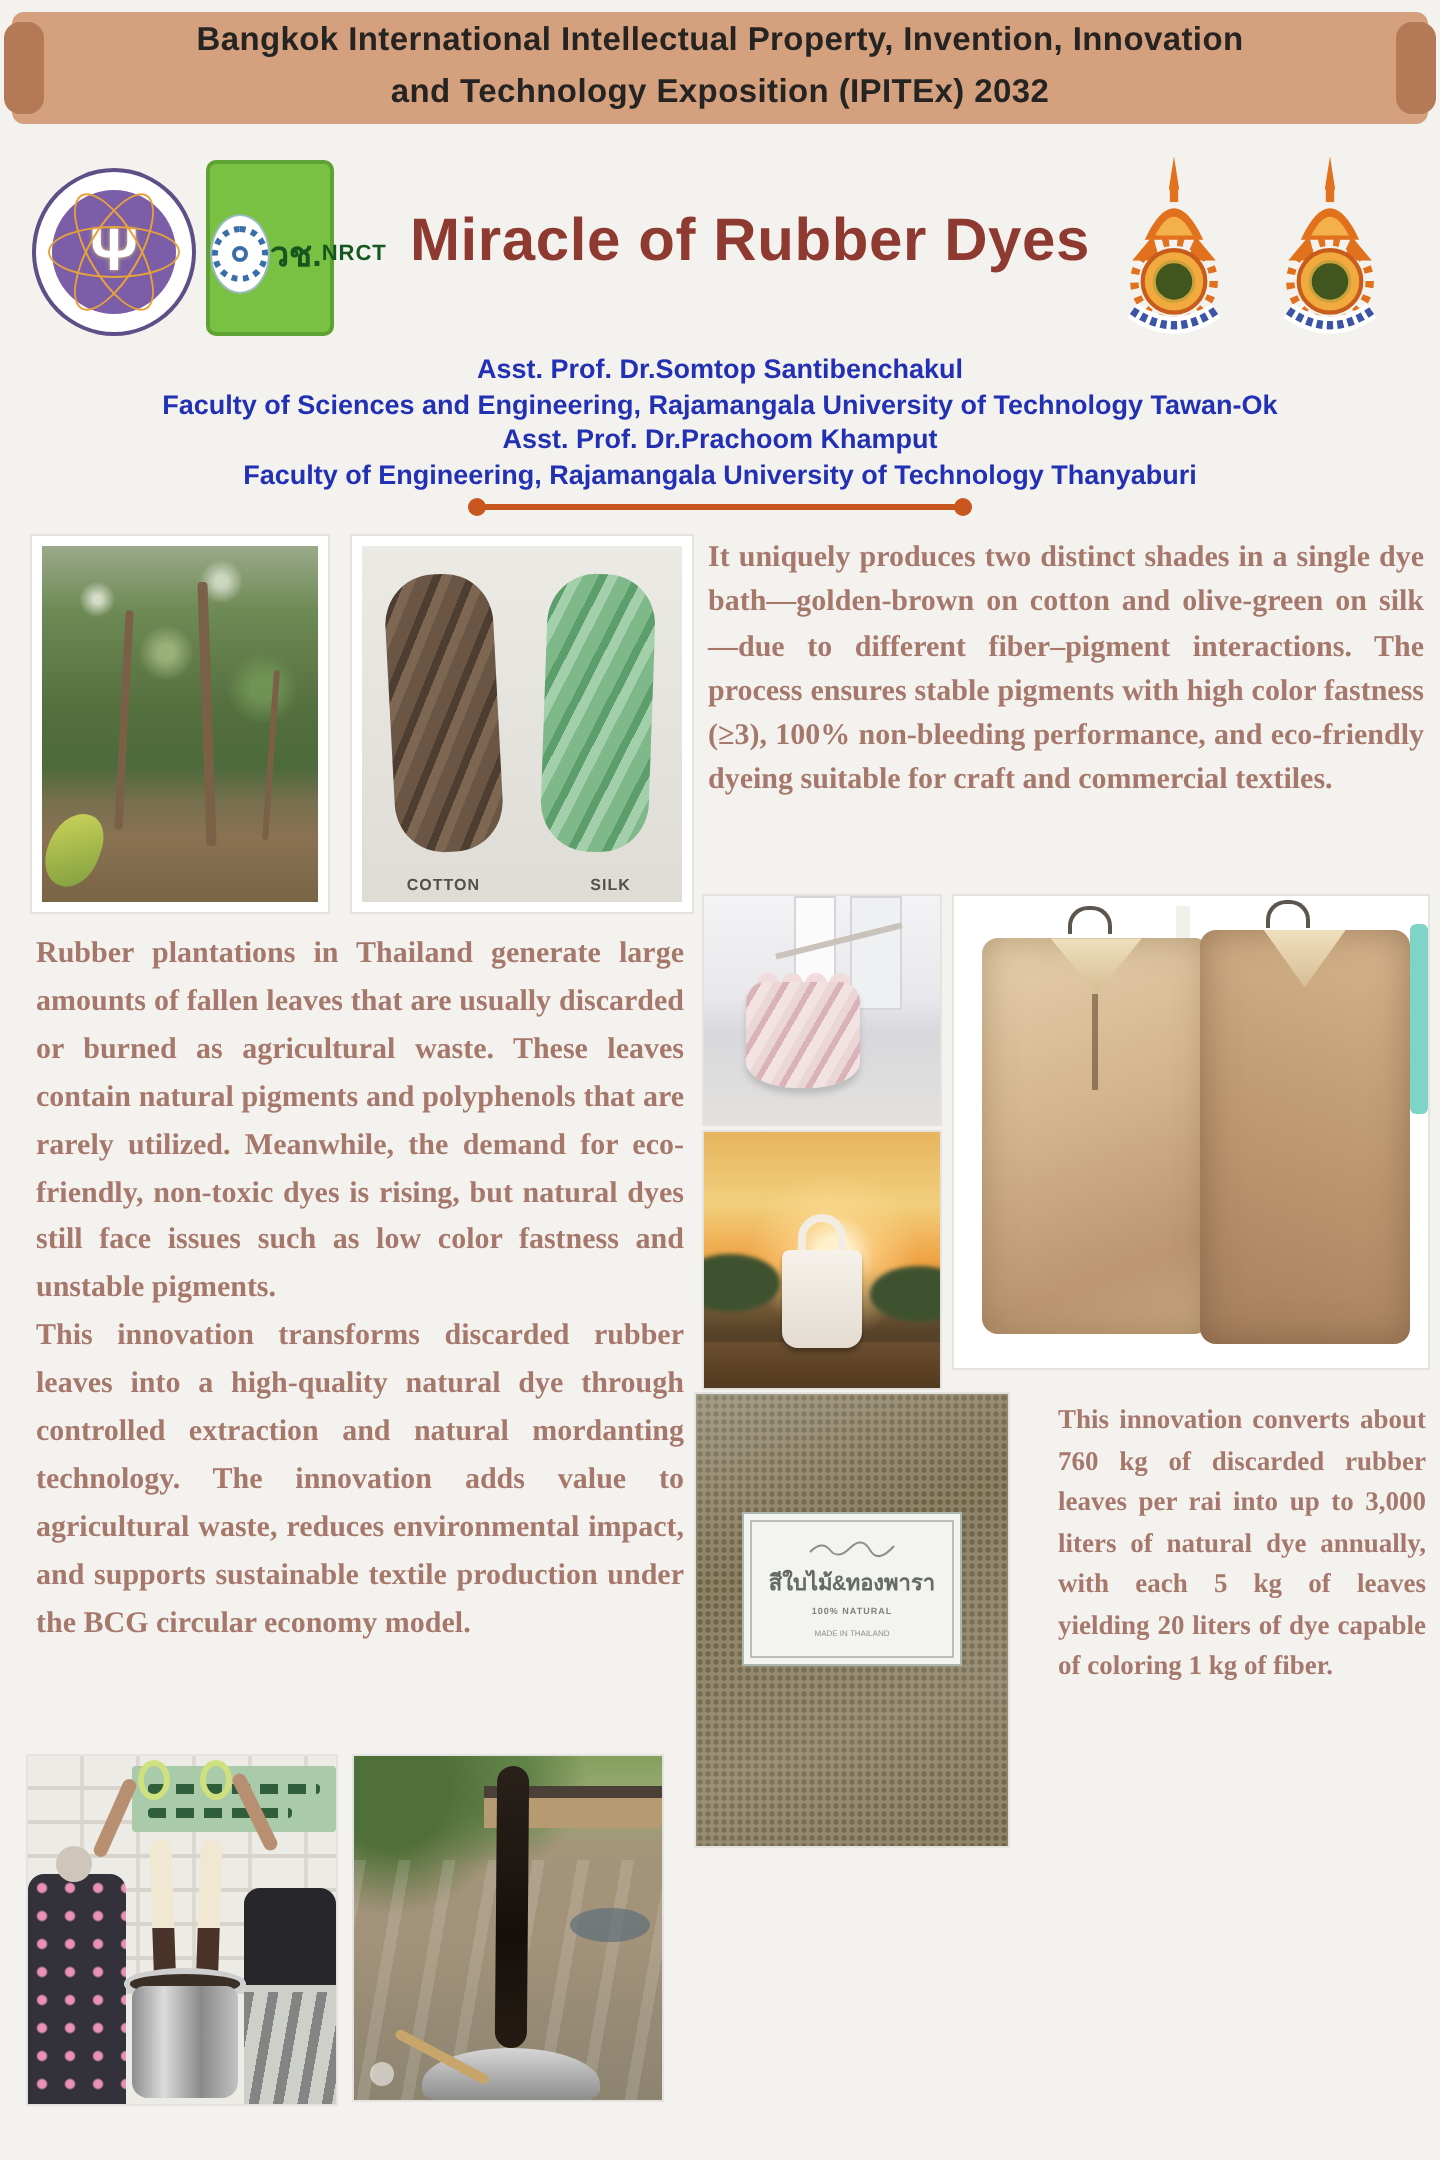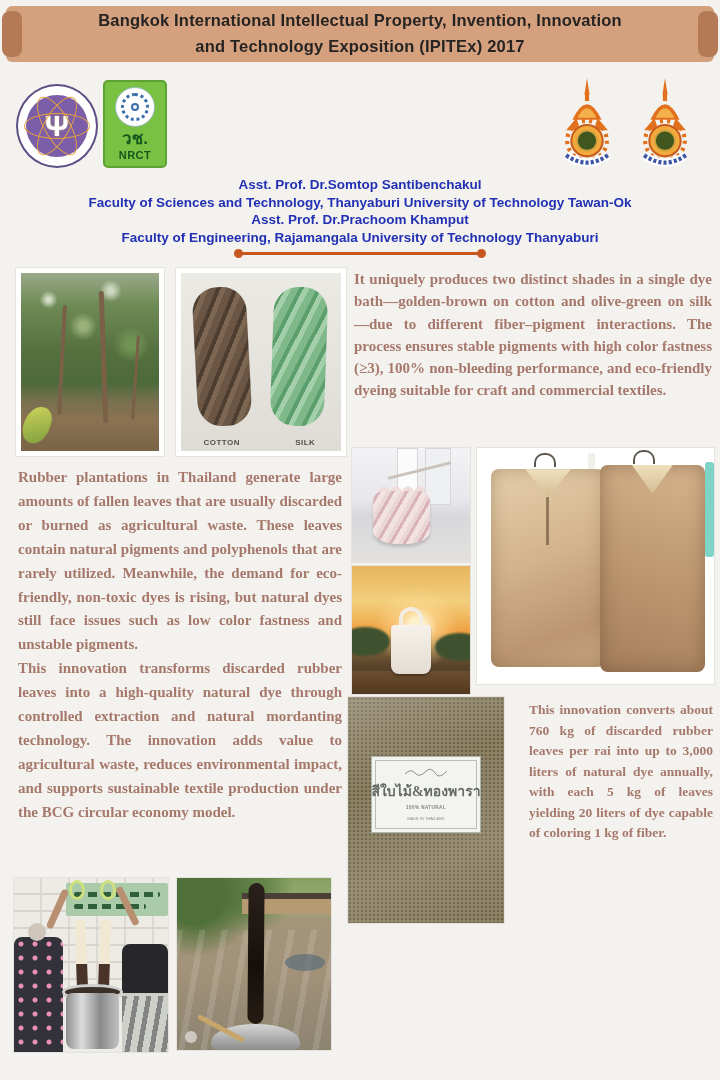--- a/index.html
+++ b/index.html
@@ -19,21 +19,21 @@
   .atom-logo{ position:absolute; left:16px; top:84px; width:82px; height:84px; border-radius:50%;
     background:#ffffff; border:2px solid #5e4f86; display:flex; align-items:center; justify-content:center; }
   .atom-core{ position:relative; width:62px; height:62px; border-radius:50%; background:#7b5ea7;
     display:flex; align-items:center; justify-content:center; overflow:visible;}
   .orbit{ position:absolute; left:50%; top:50%; width:66px; height:26px; margin:-13px 0 0 -33px;
     border:1.5px solid #e8a23c; border-radius:50%; }
   .orbit.o2{ transform:rotate(60deg);} .orbit.o3{ transform:rotate(120deg);}
   .trident{ color:#fff; font-size:30px; font-weight:700; line-height:1; text-shadow:0 0 2px #d9c96a; }
 
   .nrct-logo{ position:absolute; left:103px; top:80px; width:64px; height:88px; background:#79c143;
-    border-radius:5px; border:2px solid #5da232; display:flex; flex-direction:column; align-items:center; padding-top:5px;}
+    border-radius:5px; border:2px solid #5da232; display:flex; align-items:center; padding-top:5px;}
   .nrct-wheel{ width:40px; height:40px; border-radius:50%; background:#fff; border:1.5px solid #9bb;
     display:flex; align-items:center; justify-content:center;}
   .nrct-wheel .spokes{ width:28px; height:28px; border-radius:50%; border:3px dotted #3a6ea8;
     display:flex; align-items:center; justify-content:center;}
   .nrct-wheel .hub{ width:8px; height:8px; border-radius:50%; border:2px solid #3a6ea8; }
   .nrct-thai{ color:#14571f; font-weight:800; font-size:17px; line-height:1.15; margin-top:2px;}
   .nrct-abbr{ color:#14571f; font-weight:800; font-size:11px; letter-spacing:.5px;}
 
   .page-title{ position:absolute; left:175px; top:104px; width:400px; text-align:center;
     color:#8e3a31; font-size:30px; font-weight:800; letter-spacing:.3px; }
@@ -145,21 +145,21 @@
   .ph-label{ left:348px; top:697px; width:156px; height:226px;}
   .label-bg{ width:100%; height:100%; background-color:#8d8264;
     background-image:
       linear-gradient(160deg, rgba(255,255,255,.22) 0%, transparent 35%, rgba(255,255,255,.12) 70%, transparent 100%),
       radial-gradient(rgba(55,50,30,.4) 1px, transparent 1.7px);
     background-size:auto, 4px 4px;}
   .prod-label{ position:absolute; left:15%; top:26%; width:70%; height:34%;
     background:#f3f4f0; border:1px solid #aeb6b2; box-shadow:inset 0 0 0 3px #f3f4f0, inset 0 0 0 4px #b8bfbb;
     display:flex; flex-direction:column; align-items:center; justify-content:center; gap:3px; padding:6px;}
   .squiggle{ width:46px; height:10px; }
-  .label-thai{ font-family:Liberation Serif, serif; font-size:14px; font-weight:700; color:#646a64; white-space:nowrap;}
+  .label-thai{ font-family:Liberation Mono, monospace; font-size:11px; font-weight:700; color:#646a64; white-space:nowrap;}
   .label-sub{ font-size:4.5px; font-weight:700; color:#7c827c; letter-spacing:.5px;}
   .label-origin{ font-size:4px; color:#8a908a; margin-top:3px;}
 
   
   .ph-dip{ left:14px; top:878px; width:154px; height:174px;}
   .dip-bg{ width:100%; height:100%; background:#ecebe6;}
   .bricks{ position:absolute; inset:0 0 30% 0;
     background:
       repeating-linear-gradient(180deg, transparent 0 15px, #d8d4cc 15px 17px),
       repeating-linear-gradient(90deg, transparent 0 26px, #ddd9d1 26px 28px);}
@@ -209,21 +209,21 @@
 </style>
 </head>
 <body>
 
 <div class="poster">
 
   <div class="banner">
     <div class="tab left"></div>
     <div class="tab right"></div>
     <div class="banner-line">Bangkok International Intellectual Property, Invention, Innovation</div>
-    <div class="banner-line">and Technology Exposition (IPITEx) 2017</div>
+    <div class="banner-line">and Technology Exposition (IPITEx) 2032</div>
   </div>
 
   <div class="atom-logo">
     <div class="atom-core">
       <div class="orbit"></div>
       <div class="orbit o2"></div>
       <div class="orbit o3"></div>
       <div class="trident">Ψ</div>
     </div>
   </div>
@@ -231,20 +231,21 @@
   <div class="nrct-logo">
     <div class="nrct-wheel">
       <div class="spokes">
           <div class="hub"></div>
         </div>
     </div>
     <div class="nrct-thai">วช.</div>
     <div class="nrct-abbr">NRCT</div>
   </div>
 
+  <div class="page-title">Miracle of Rubber Dyes</div>
 
   <svg class="crown c1" viewBox="0 0 64 92">
     <path d="M32 2 L34.5 18 L29.5 18 Z" fill="#e2711d"></path>
     <rect x="30" y="17" width="4" height="7" fill="#e2711d"></rect>
     <path d="M18 42 Q32 12 46 42 Z" fill="#e2711d"></path>
     <path d="M23 40 Q32 22 41 40 Z" fill="#f4b04a"></path>
     <path d="M12 52 L22 40 L25 52 Z" fill="#e2711d"></path>
     <path d="M52 52 L42 40 L39 52 Z" fill="#e2711d"></path>
     <circle cx="32" cy="62" r="19" fill="none" stroke="#e2711d" stroke-width="4" stroke-dasharray="3 4"></circle>
     <circle cx="32" cy="62" r="15" fill="#f2a93e" stroke="#c85c1c" stroke-width="2"></circle>
@@ -261,21 +262,21 @@
     <path d="M52 52 L42 40 L39 52 Z" fill="#e2711d"></path>
     <circle cx="32" cy="62" r="19" fill="none" stroke="#e2711d" stroke-width="4" stroke-dasharray="3 4"></circle>
     <circle cx="32" cy="62" r="15" fill="#f2a93e" stroke="#c85c1c" stroke-width="2"></circle>
     <circle cx="32" cy="62" r="9.5" fill="#41551f" stroke="#caa23b" stroke-width="1.5"></circle>
     <path d="M12 76 Q32 90 52 76" stroke="#ffffff" stroke-width="8" fill="none"></path>
     <path d="M12 76 Q32 90 52 76" stroke="#3c55a5" stroke-width="4" fill="none" stroke-dasharray="3 2"></path>
   </svg>
 
   <div class="authors">
     <div class="a-line">Asst. Prof. Dr.Somtop Santibenchakul</div>
-    <div class="a-line">Faculty of Sciences and Technology,  Thanyaburi University of Technology Tawan-Ok</div>
+    <div class="a-line">Faculty of Sciences and Engineering,  Rajamangala University of Technology Tawan-Ok</div>
     <div class="a-line">Asst. Prof. Dr.Prachoom Khamput</div>
     <div class="a-line">Faculty of Engineering,  Rajamangala University of Technology Thanyaburi</div>
   </div>
 
   <div class="divider">
     <div class="dot d1"></div>
     <div class="dot d2"></div>
   </div>
 
   <div class="photo ph-plantation">

